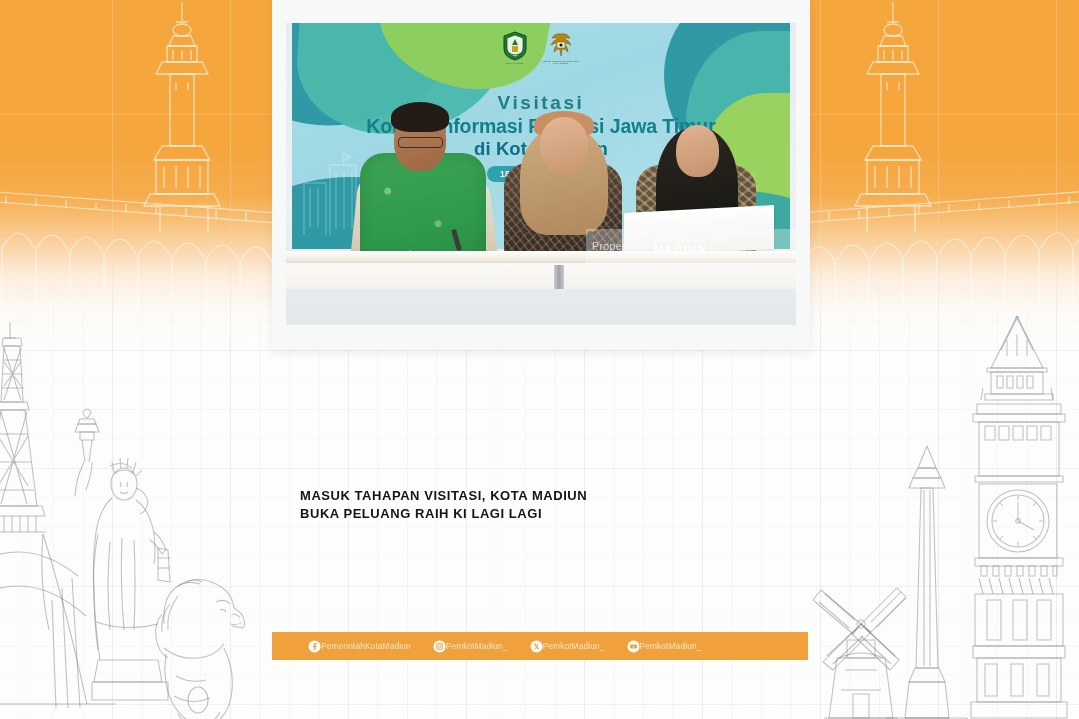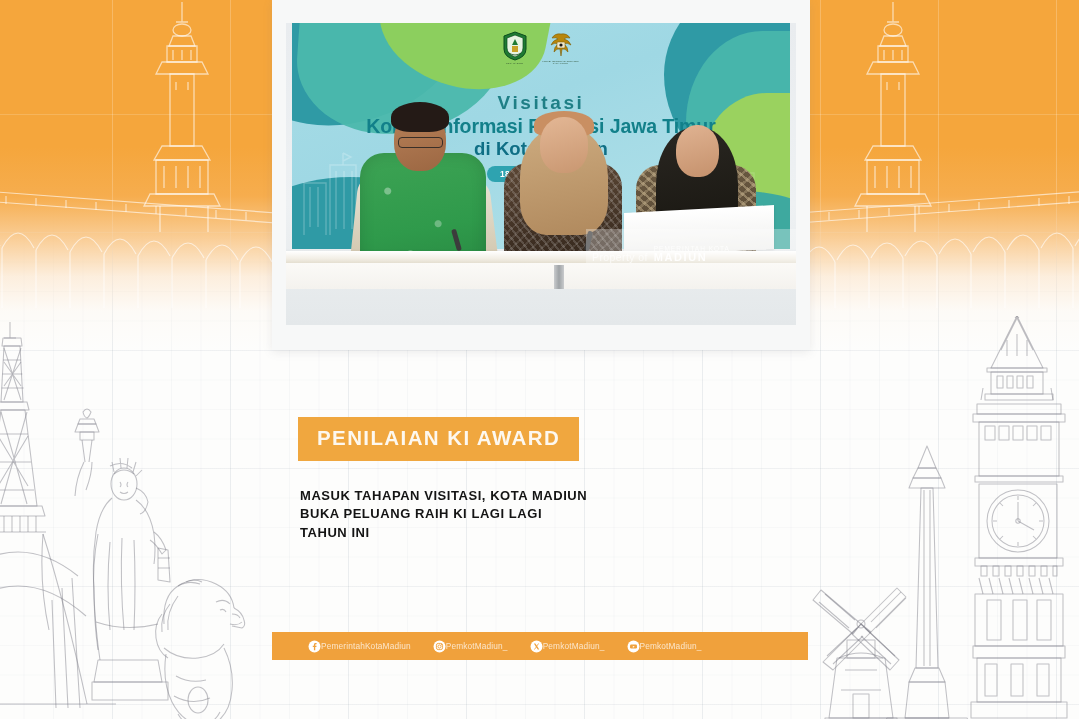--- a/index.html
+++ b/index.html
@@ -231,21 +231,21 @@
   }
   .mic-a { position:absolute; left: 168px; bottom: 38px; width: 5px; height: 22px;
            background:#3c3c3c; border-radius: 2px; transform: rotate(-16deg); }
   .mic-b { position:absolute; left: 300px; bottom: 38px; width: 5px; height: 20px;
            background:#3c3c3c; border-radius: 2px; transform: rotate(12deg); }
 
   .watermark {
     position: absolute; left: 300px; top: 206px;
     width: 212px; height: 34px;
     background: rgba(255,255,255,0.30);
-    display:flex; align-items:flex-end; gap: 6px;
+    display:flex; align-items:center; gap: 6px;
     padding-left: 6px;
     font-size: 9px; color: rgba(255,255,255,0.88);
     letter-spacing: .4px;
   }
   .wm-prop { font-size: 10.5px; font-weight: 400; color: rgba(255,255,255,0.70); }
   .wm-stack { display:flex; flex-direction: column; line-height: 1.0; }
   .wm-l1 { font-size: 6.5px; letter-spacing: 1px; color: rgba(255,255,255,0.80); }
   .wm-l2 { font-size: 11px; font-weight: 700; letter-spacing: 1.6px; color: rgba(255,255,255,0.92); }
 
   
@@ -594,28 +594,24 @@
       <div class="watermark">
         <span class="wm-prop">Property of</span>
         <span class="wm-stack">
           <span class="wm-l1">PEMERINTAH KOTA</span>
           <span class="wm-l2">MADIUN</span>
         </span>
       </div>
     </div>
   </div>
 
-  <div class="badge">
-    <span class="badge-text">PENILAIAN KI AWARD</span>
-  </div>
 
   <div class="headline">
     <div class="headline-line">MASUK TAHAPAN VISITASI, KOTA MADIUN</div>
     <div class="headline-line">BUKA PELUANG RAIH KI LAGI LAGI</div>
-    <div class="headline-line">TAHUN INI</div>
   </div>
 
   <div class="social-bar">
 
     <div class="social-item">
       <svg class="social-icon" viewBox="0 0 24 24">
         <circle cx="12" cy="12" r="11" fill="#ffffff"></circle>
         <path d="M13.4 19v-6.2h2.1l.3-2.4h-2.4V8.85c0-.7.2-1.17 1.2-1.17h1.28V5.54c-.22-.03-.98-.1-1.86-.1-1.85 0-3.11 1.13-3.11 3.2v1.76H8.8v2.4h2.11V19z" fill="#f0a13c"></path>
       </svg>
       <span class="social-label">PemerintahKotaMadiun</span>

